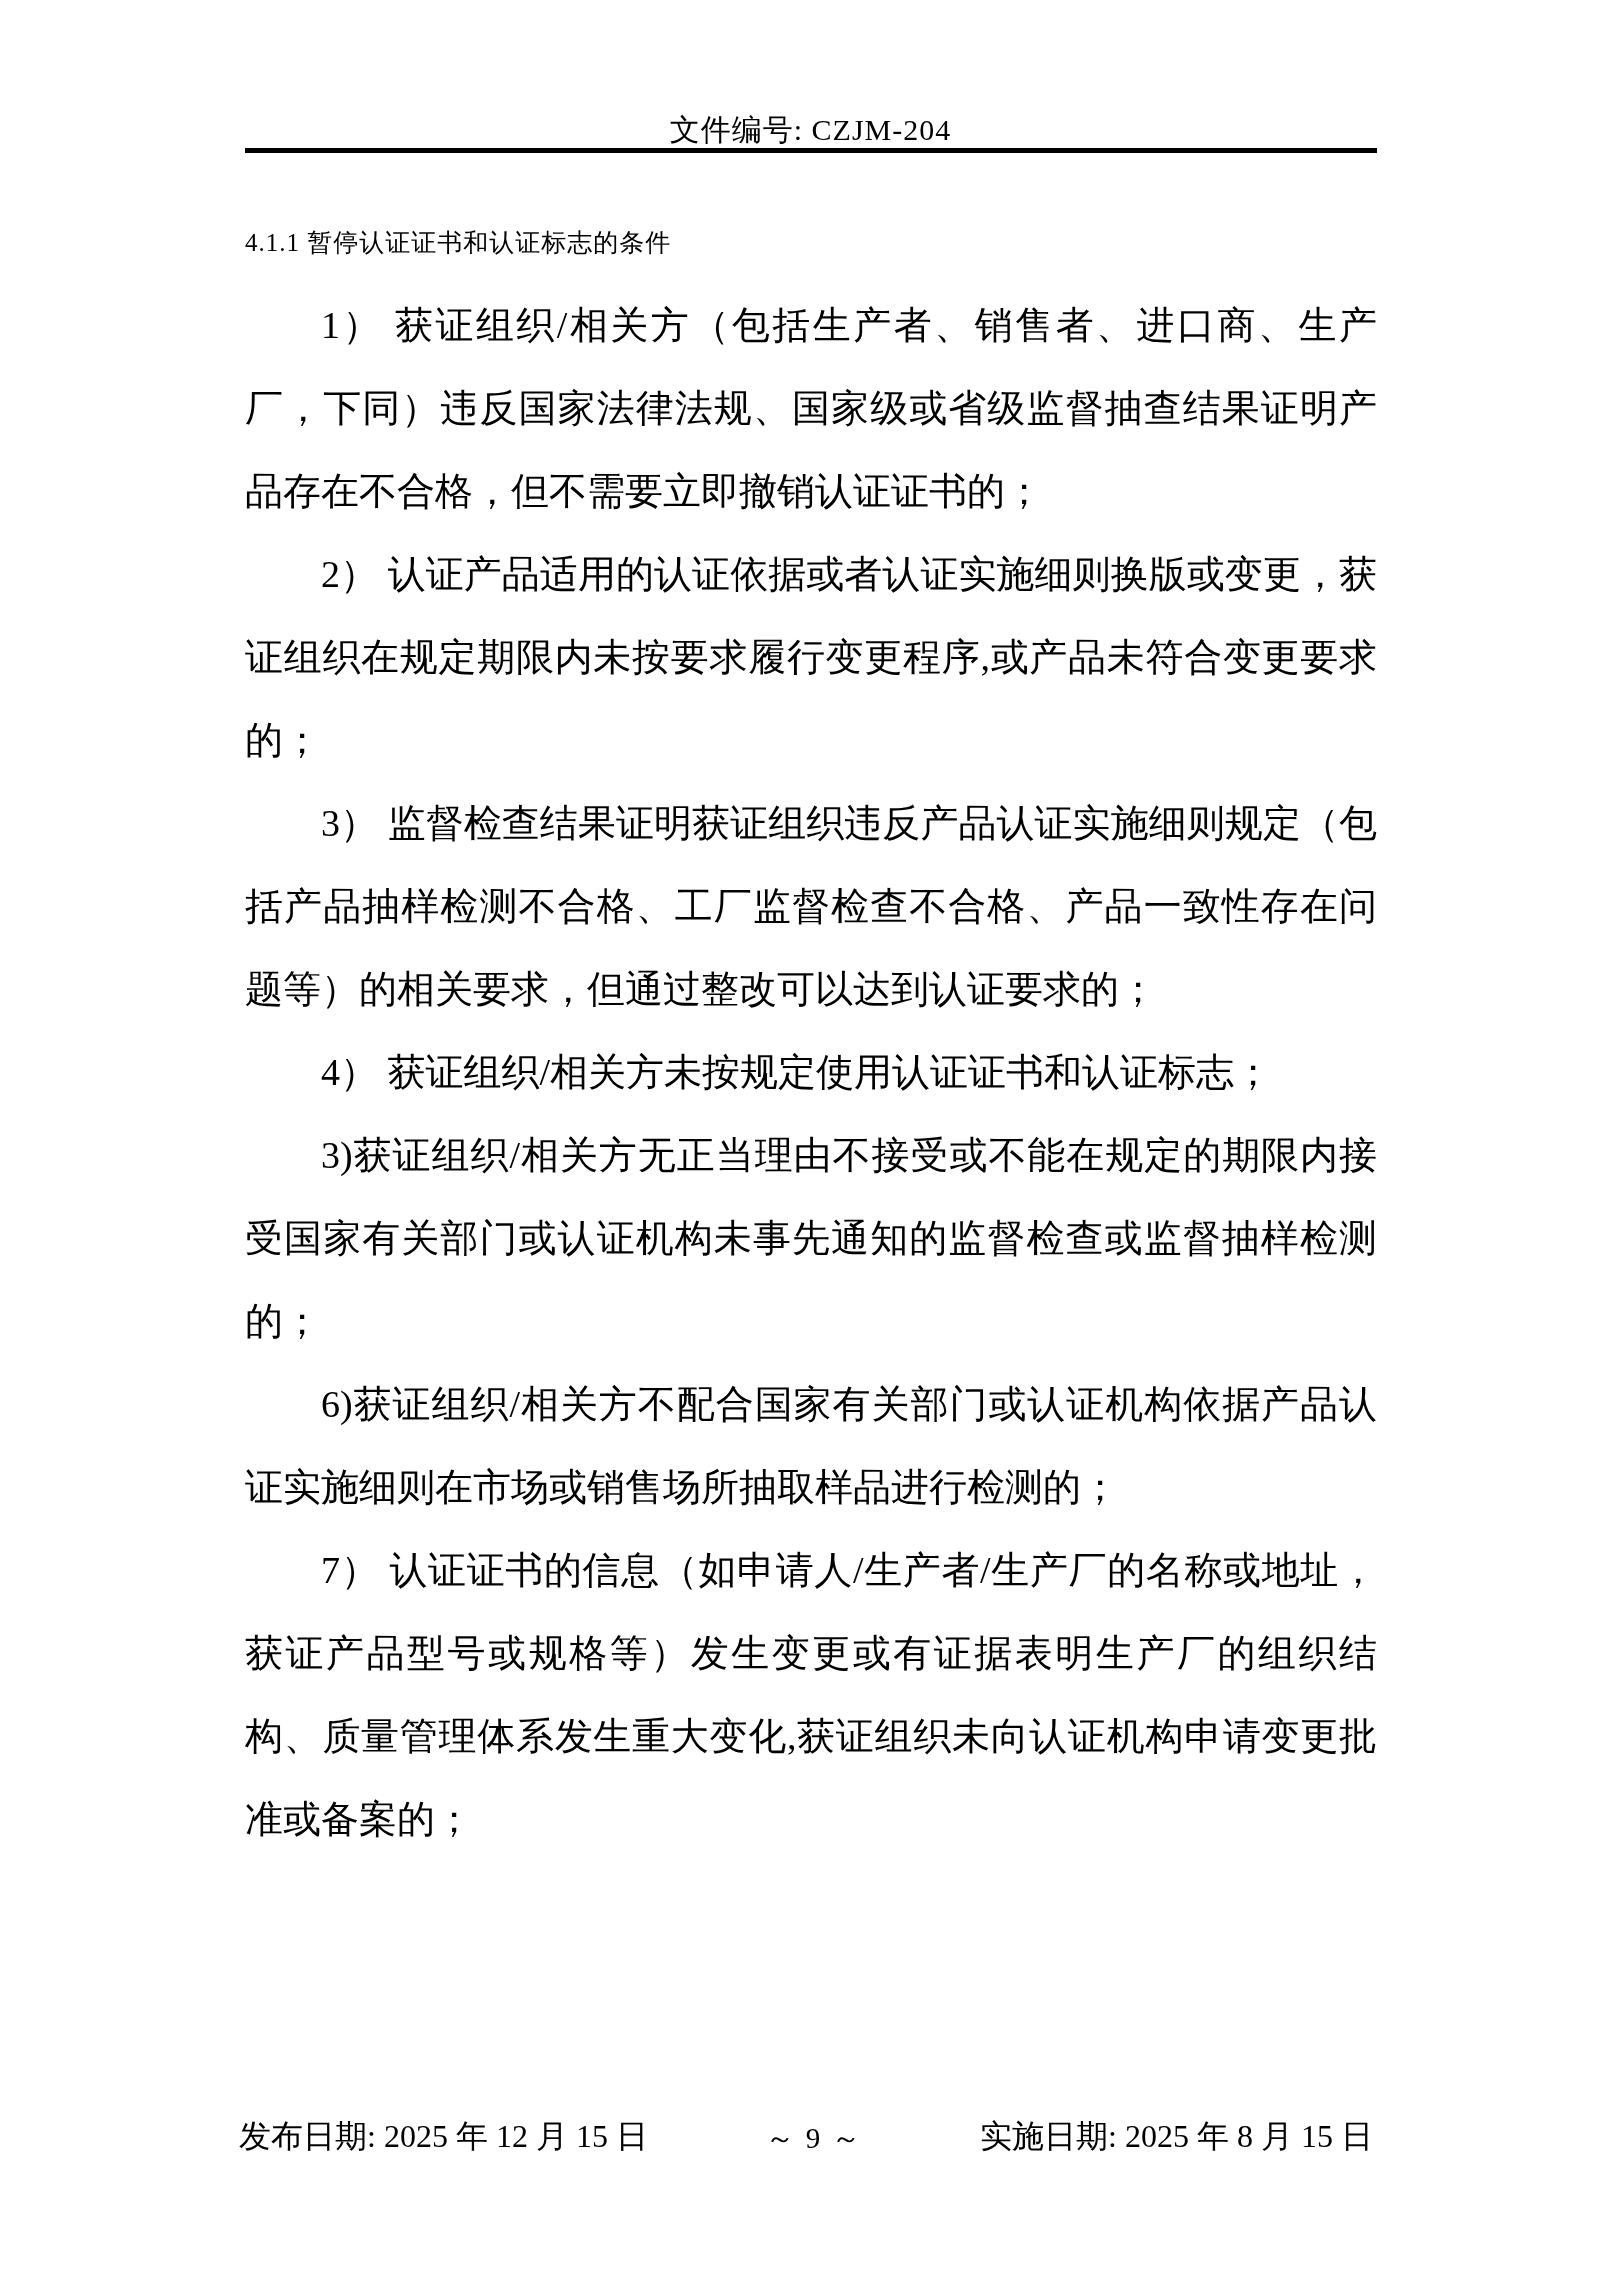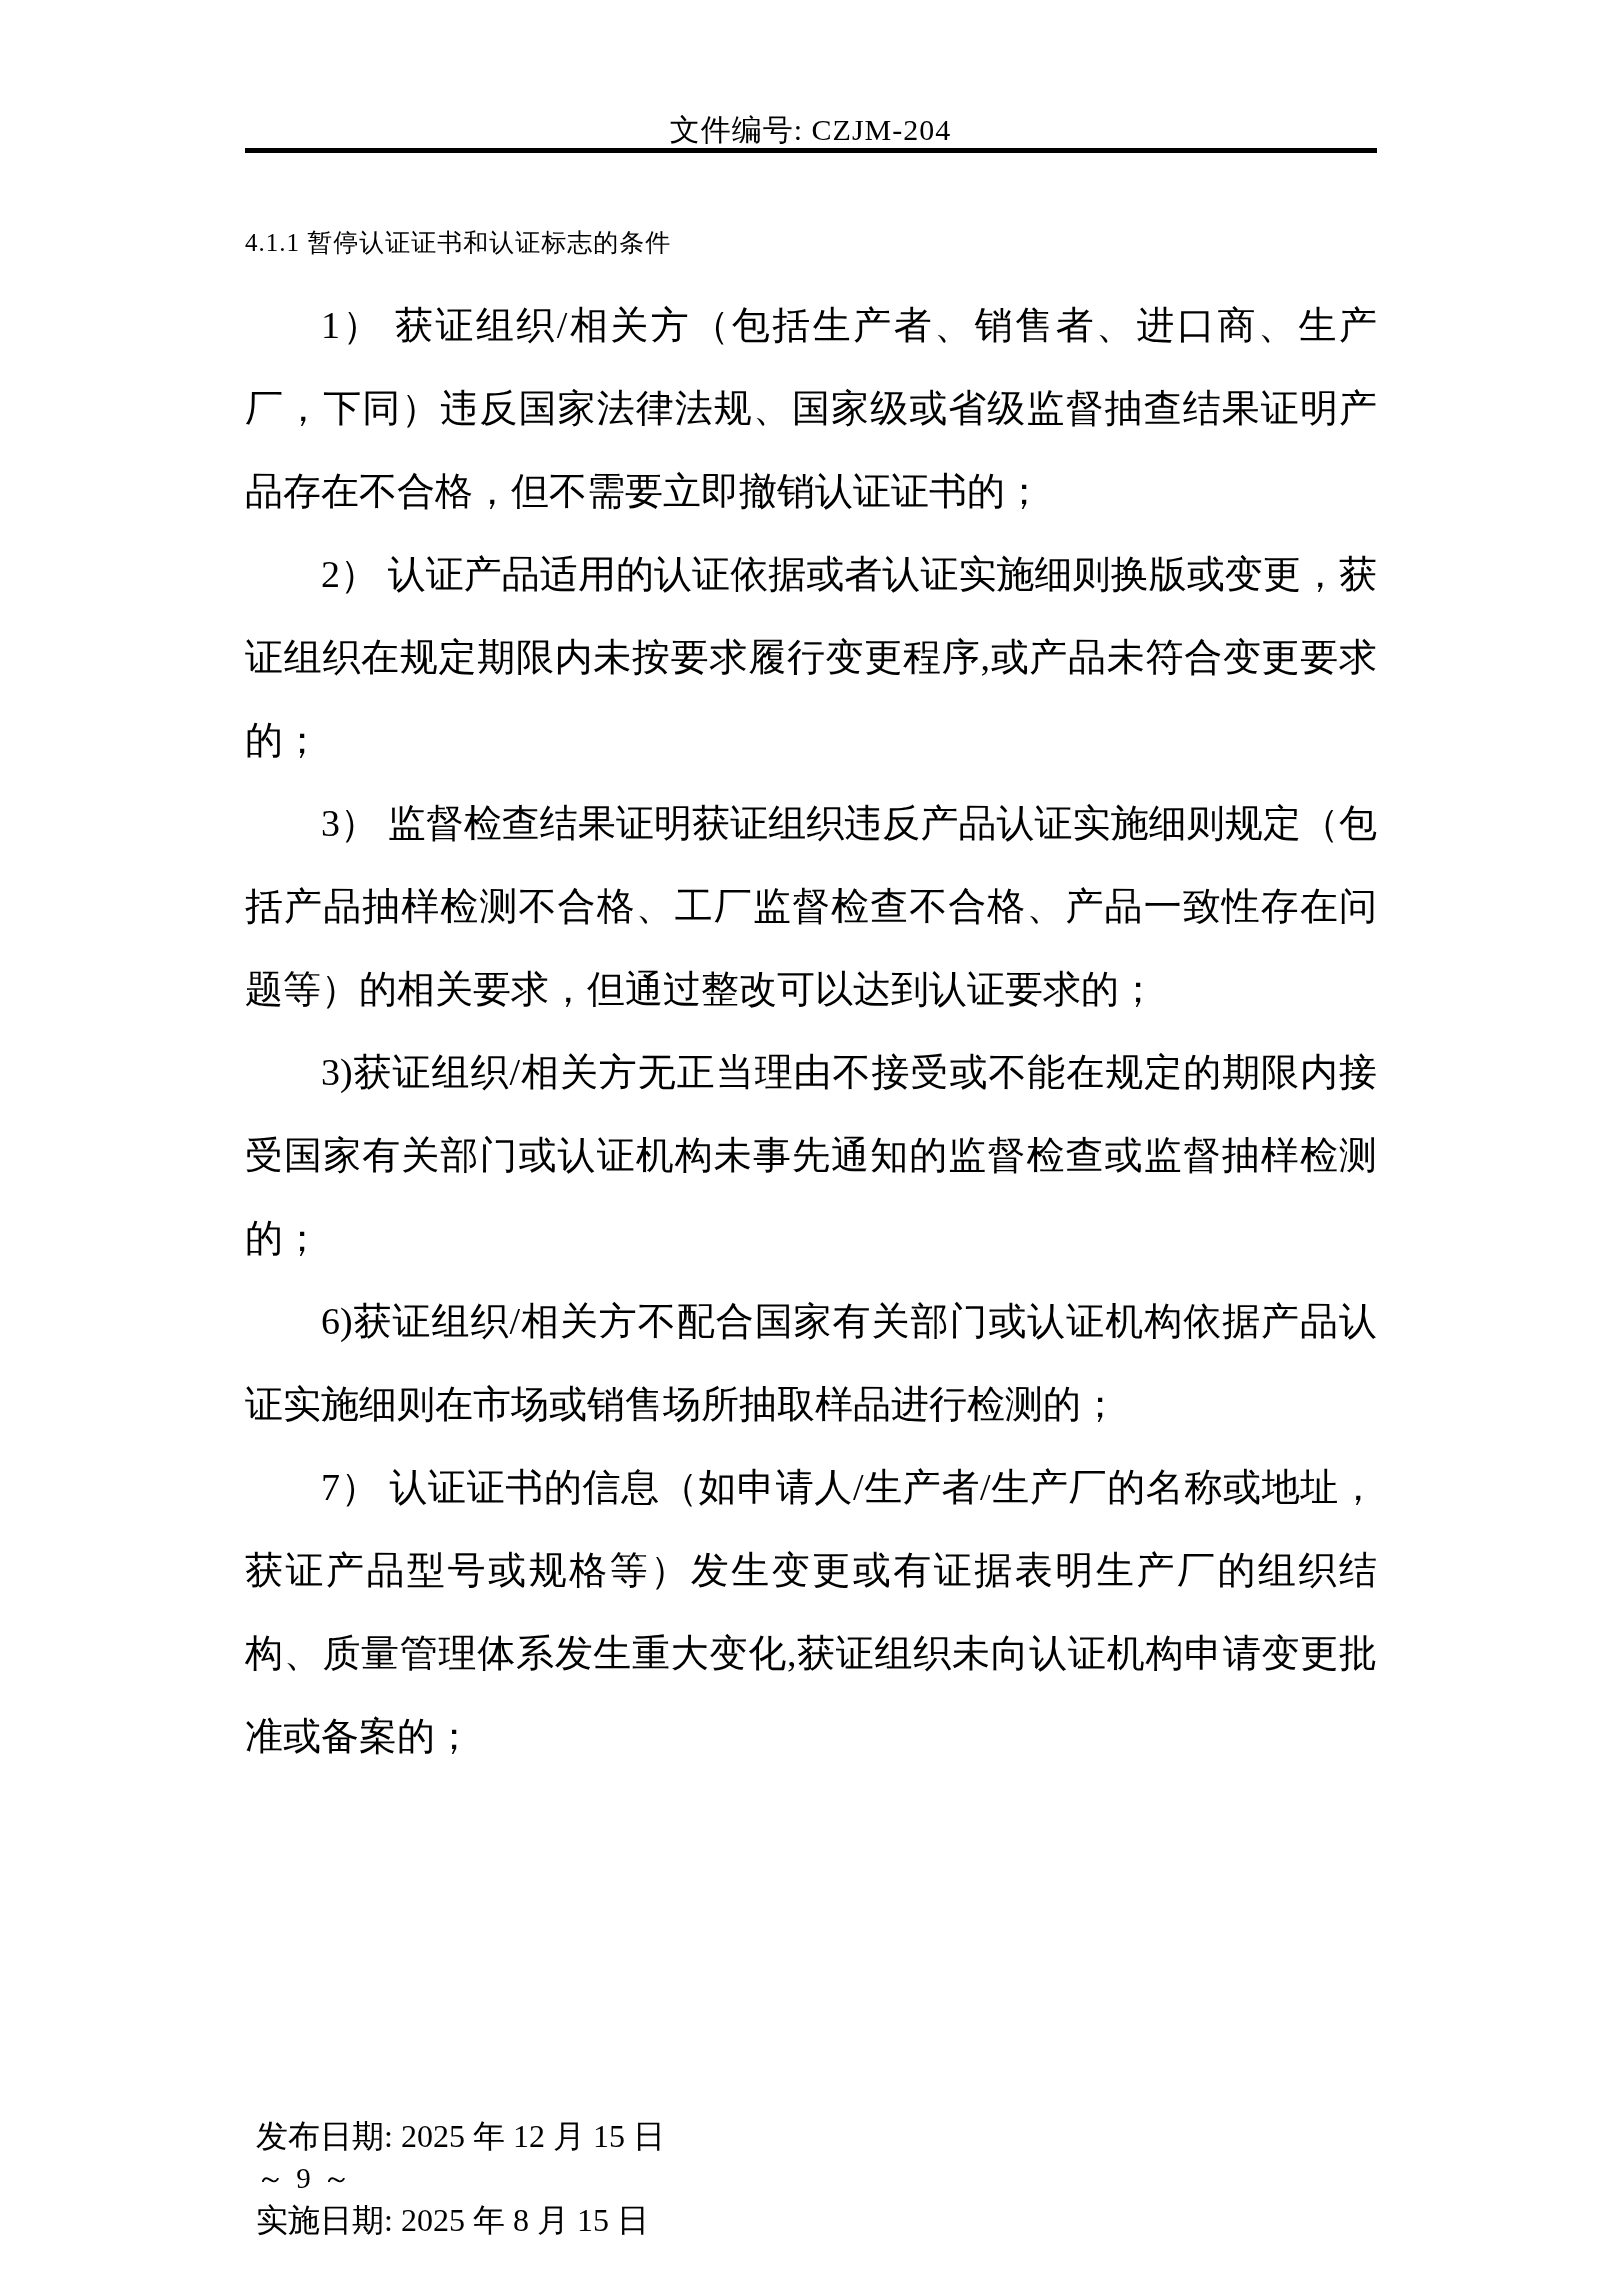--- a/index.html
+++ b/index.html
@@ -49,48 +49,48 @@
     text-align: left;
     letter-spacing: 1px;
   }
   .content p.clause {
     margin: 0;
     text-indent: 2em;
   }
   .page-footer {
     position: absolute;
     top: 2115px;
-    left: 256px;
+    left: 239px;
     width: 1134px;
     display: flex;
     justify-content: space-between;
-    align-items: flex-start;
+    align-items: flex-end;
     font-size: 32px;
     white-space: pre;
-    flex-direction: column;
   }
   .page-footer .page-num {
     font-size: 29px;
     letter-spacing: 2px;
   }
 </style>
 </head>
 <body>
 
 <div class="page">
 
   <div class="doc-number">文件编号: CZJM-204</div>
 
   <div class="header-rule"></div>
 
   <div class="content">
     <h1 class="section-title">4.1.1 暂停认证证书和认证标志的条件</h1>
     <p class="clause">1） 获证组织/相关方（包括生产者、销售者、进口商、生产厂，下同）违反国家法律法规、国家级或省级监督抽查结果证明产品存在不合格，但不需要立即撤销认证证书的；</p>
     <p class="clause">2） 认证产品适用的认证依据或者认证实施细则换版或变更，获证组织在规定期限内未按要求履行变更程序,或产品未符合变更要求的；</p>
     <p class="clause">3） 监督检查结果证明获证组织违反产品认证实施细则规定（包括产品抽样检测不合格、工厂监督检查不合格、产品一致性存在问题等）的相关要求，但通过整改可以达到认证要求的；</p>
+    <p class="clause">4） 获证组织/相关方未按规定使用认证证书和认证标志；</p>
     <p class="clause">3)获证组织/相关方无正当理由不接受或不能在规定的期限内接受国家有关部门或认证机构未事先通知的监督检查或监督抽样检测的；</p>
     <p class="clause">6)获证组织/相关方不配合国家有关部门或认证机构依据产品认证实施细则在市场或销售场所抽取样品进行检测的；</p>
     <p class="clause">7） 认证证书的信息（如申请人/生产者/生产厂的名称或地址，获证产品型号或规格等）发生变更或有证据表明生产厂的组织结构、质量管理体系发生重大变化,获证组织未向认证机构申请变更批准或备案的；</p>
   </div>
 
   <div class="page-footer">
     <span>发布日期: 2025 年 12 月 15 日</span>
     <span class="page-num">～ 9 ～</span>
     <span>实施日期: 2025 年 8 月 15 日</span>
   </div>

